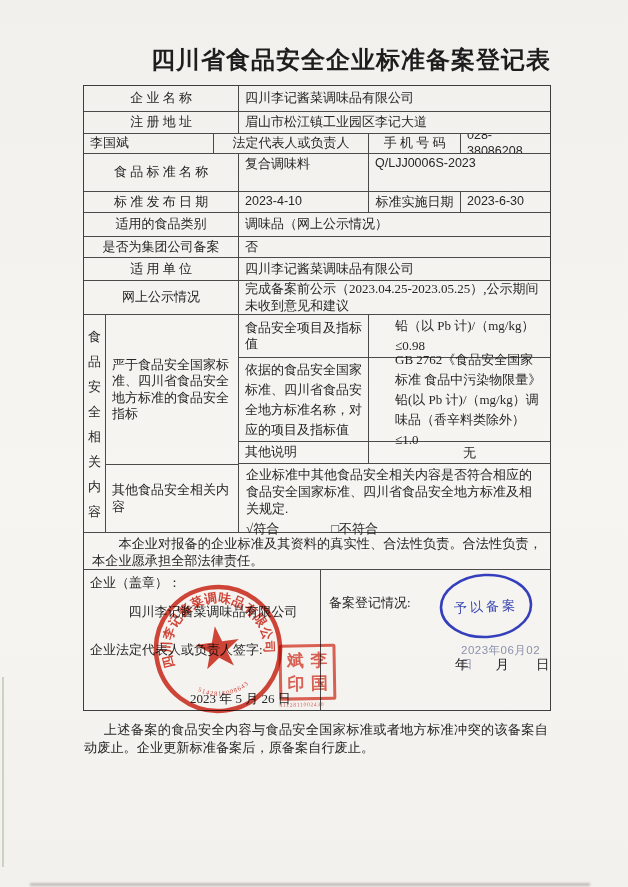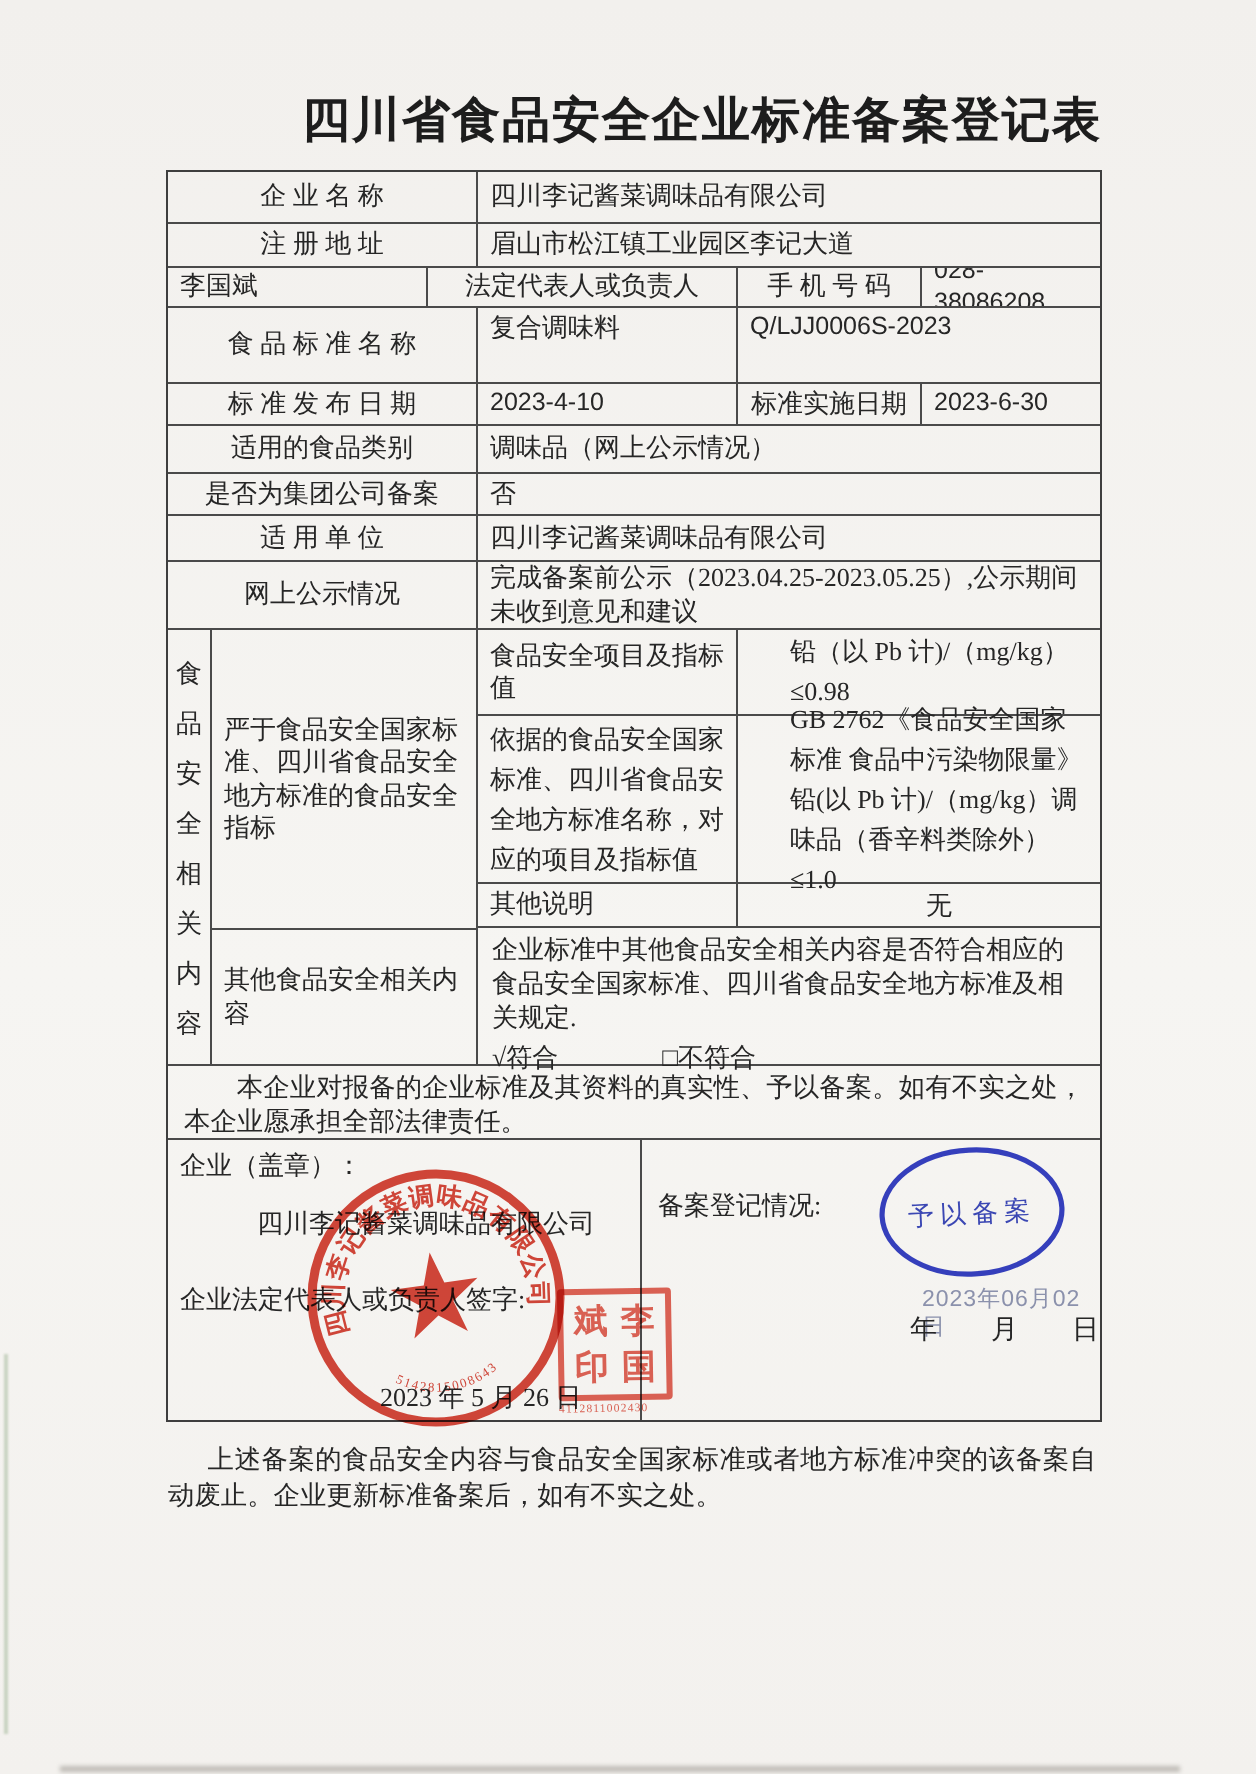--- a/index.html
+++ b/index.html
@@ -184,40 +184,40 @@
             <span>企业标准中其他食品安全相关内容是否符合相应的食品安全国家标准、四川省食品安全地方标准及相关规定.</span>
             <div class="check-line">
               <span class="check-yes">√符合</span><span>□不符合</span>
             </div>
           </div>
         </div>
       </div>
     </div>
 
     <div class="tr" style="height:37px">
-      <div class="statement flex1 end tc">本企业对报备的企业标准及其资料的真实性、予以备案。如有不实之处，本企业愿承担全部法律责任。</div>
+      <div class="statement flex1 end tc">本企业对报备的企业标准及其资料的真实性、合法性负责。合法性负责，本企业愿承担全部法律责任。</div>
     </div>
 
     <div class="tr last" style="height:140px">
       <div class="sign-left tc">
         <div class="seal-label">企业（盖章）：</div>
         <div class="company-line">四川李记酱菜调味品有限公司</div>
         <div class="sign-label">企业法定代表人或负责人签字:</div>
         <div class="sign-date">2023 年 5 月 26 日</div>
       </div>
       <div class="sign-right tc end">
         <div class="reg-label">备案登记情况:</div>
         <div class="reg-date-stamp">2023年06月02日</div>
         <div class="reg-date-blank">年　　月　　日</div>
       </div>
     </div>
 
   </div>
 
-  <div class="footnote">上述备案的食品安全内容与食品安全国家标准或者地方标准冲突的该备案自动废止。企业更新标准备案后，如有不实之处。</div>
+  <div class="footnote">上述备案的食品安全内容与食品安全国家标准或者地方标准冲突的该备案自动废止。企业更新标准备案后，原备案自行废止。</div>
 
   <svg class="seal-round" viewBox="-70 -72 140 144">
     <g transform="rotate(-8)">
       <circle r="62" fill="none" stroke="#d4382a" stroke-width="4.5"></circle>
       <polygon fill="#d4382a" points="0,-23 5.2,-7.1 21.9,-7.1 8.4,2.7 13.5,18.6 0,8.8 -13.5,18.6 -8.4,2.7 -21.9,-7.1 -5.2,-7.1"></polygon>
       <path id="sealArc" d="M -44.2 16.1 A 47 47 0 1 1 44.2 16.1" fill="none"></path>
       <text font-size="12.6" fill="#d4382a" font-weight="bold" letter-spacing="0.5" text-anchor="middle">
         <textPath href="#sealArc" startOffset="50%">四川李记酱菜调味品有限公司</textPath>
       </text>
       <path id="sealNum" d="M -36 30 A 47 47 0 0 0 36 30" fill="none"></path>

